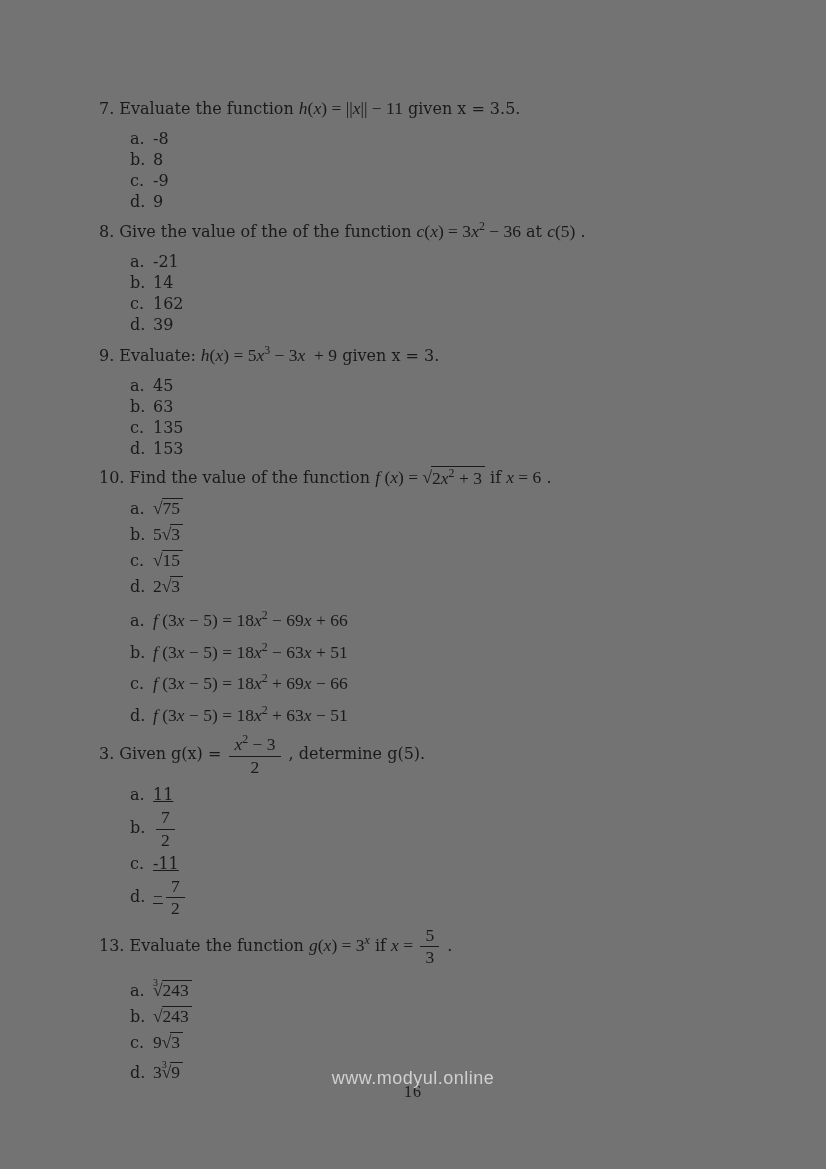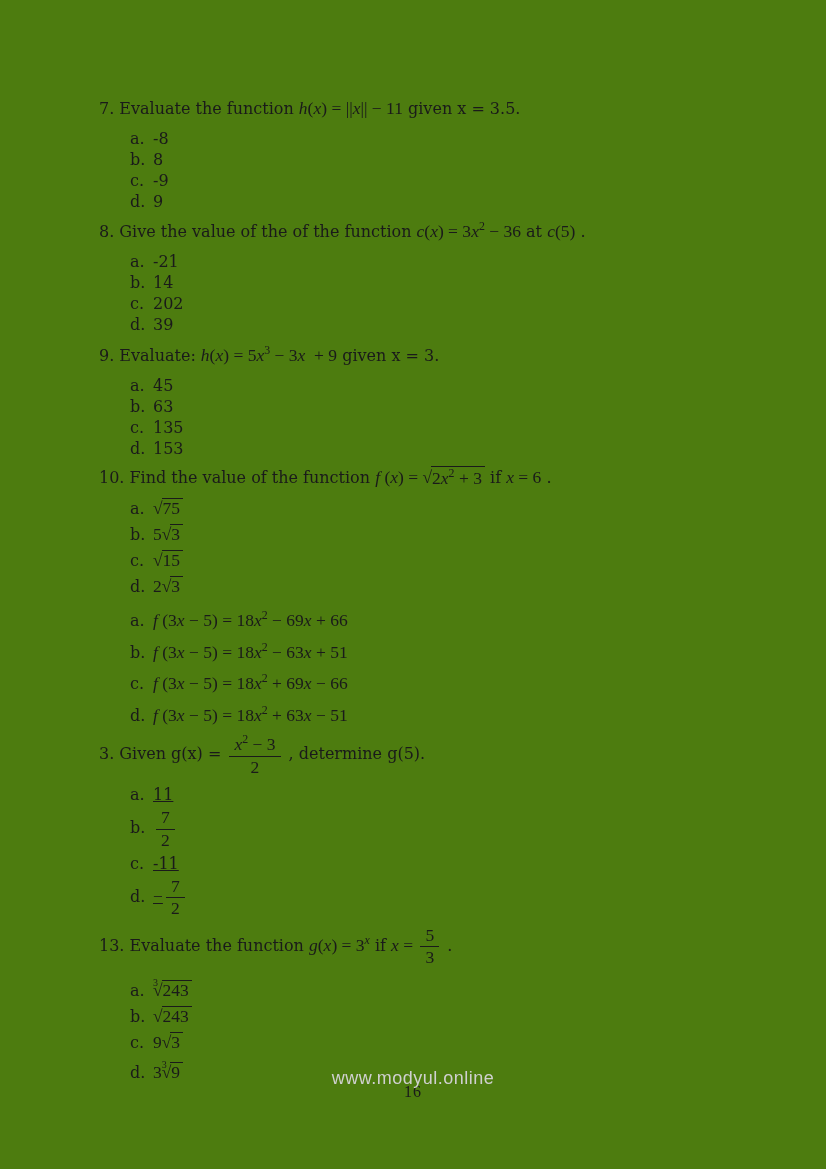--- a/index.html
+++ b/index.html
@@ -1,19 +1,19 @@
 <!DOCTYPE html>
 <html><head>
 <meta charset="utf-8">
 <style>
   html, body { margin:0; padding:0; background:#ffffff; }
   .page {
     position:relative;
     width:826px; height:1169px;
-    background:#4d7c0f;
+    background:#737373;
     font-family:"DejaVu Serif", serif;
     font-size:16px;
     color:#1a1a1a;
     overflow:hidden;
   }
   .content {
     position:absolute;
     left:99px; top:97px;
     width:660px;
   }
@@ -84,21 +84,21 @@
       </ul>
     </section>
 
     <section class="question">
       <p class="q-line">
         <span class="q-num">8.</span><span class="q-prompt">Give the value of the of the function <span class="m"><i>c</i>(<i>x</i>) = 3<i>x</i><sup>2</sup> − 36</span> at <span class="m"><i>c</i>(5)</span> .</span>
       </p>
       <ul class="options">
         <li class="option"><span class="letter">a.</span><span class="opt-val">-21</span></li>
         <li class="option"><span class="letter">b.</span><span class="opt-val">14</span></li>
-        <li class="option"><span class="letter">c.</span><span class="opt-val">202</span></li>
+        <li class="option"><span class="letter">c.</span><span class="opt-val">162</span></li>
         <li class="option"><span class="letter">d.</span><span class="opt-val">39</span></li>
       </ul>
     </section>
 
     <section class="question">
       <p class="q-line">
         <span class="q-num">9.</span><span class="q-prompt">Evaluate: <span class="m"><i>h</i>(<i>x</i>) = 5<i>x</i><sup>3</sup> − 3<i>x</i>&nbsp; + 9</span> given x = 3.</span>
       </p>
       <ul class="options">
         <li class="option"><span class="letter">a.</span><span class="opt-val">45</span></li>

